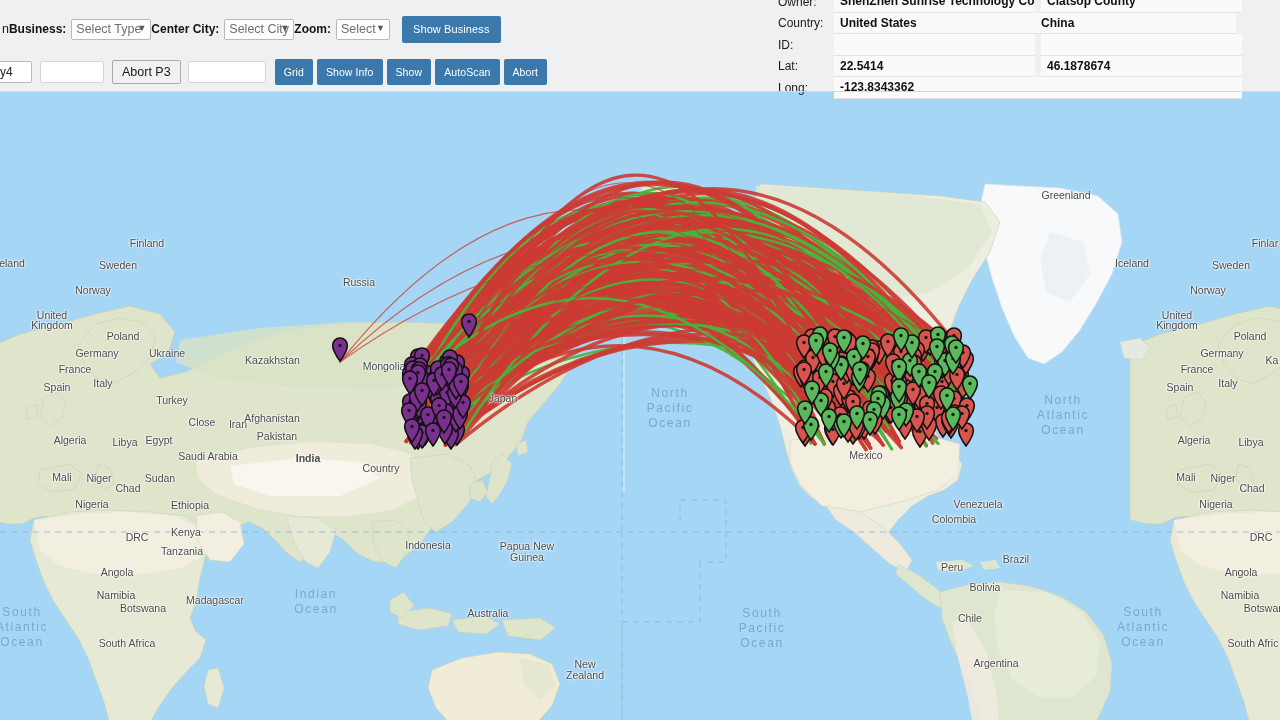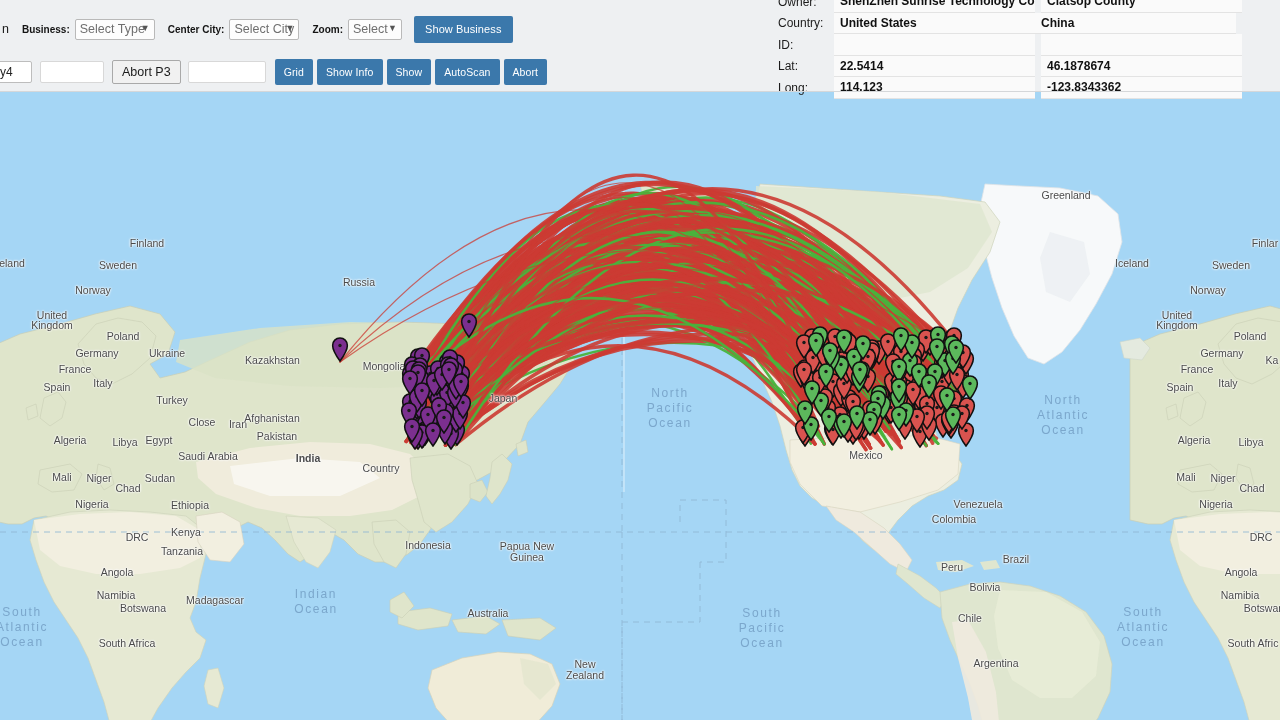--- a/index.html
+++ b/index.html
@@ -27,22 +27,22 @@
     height: 30px; width: 780px;
     display: flex; align-items: center;
     padding-left: 0px;
     gap: 0;
   }
   .tb-frag {
     font-size: 12.5px; color: #1b1b1b; font-weight: 400;
     padding-left: 2px;
   }
   .tb-label {
-    font-size: 10px; font-weight: bold; color: #141414;
-    margin-left: 13px; margin-right: 5px; white-space: nowrap;
+    font-size: 12px; font-weight: bold; color: #141414;
+    margin-right: 5px; white-space: nowrap;
   }
   select.tb-select {
     font-family: "Liberation Sans", sans-serif;
     font-size: 12.5px;
     color: #6f6f6f;
     height: 21px;
     border: 1px solid #b9b9b9;
     background: #fdfdfd;
     border-radius: 2px;
     padding: 0 2px 0 4px;
@@ -2387,20 +2387,19 @@
           <div class="info-val"></div>
           <div class="info-val second"></div>
         </div>
         <div class="info-row">
           <div class="info-key">Lat:</div>
           <div class="info-val">22.5414</div>
           <div class="info-val second">46.1878674</div>
         </div>
         <div class="info-row">
           <div class="info-key">Long:</div>
-          <div class="info-val">114.123</div>
           <div class="info-val second">-123.8343362</div>
         </div>
       </div>
   </div>
 
   <div id="chrome-divider"></div>
 </div>
 
 </body></html>

